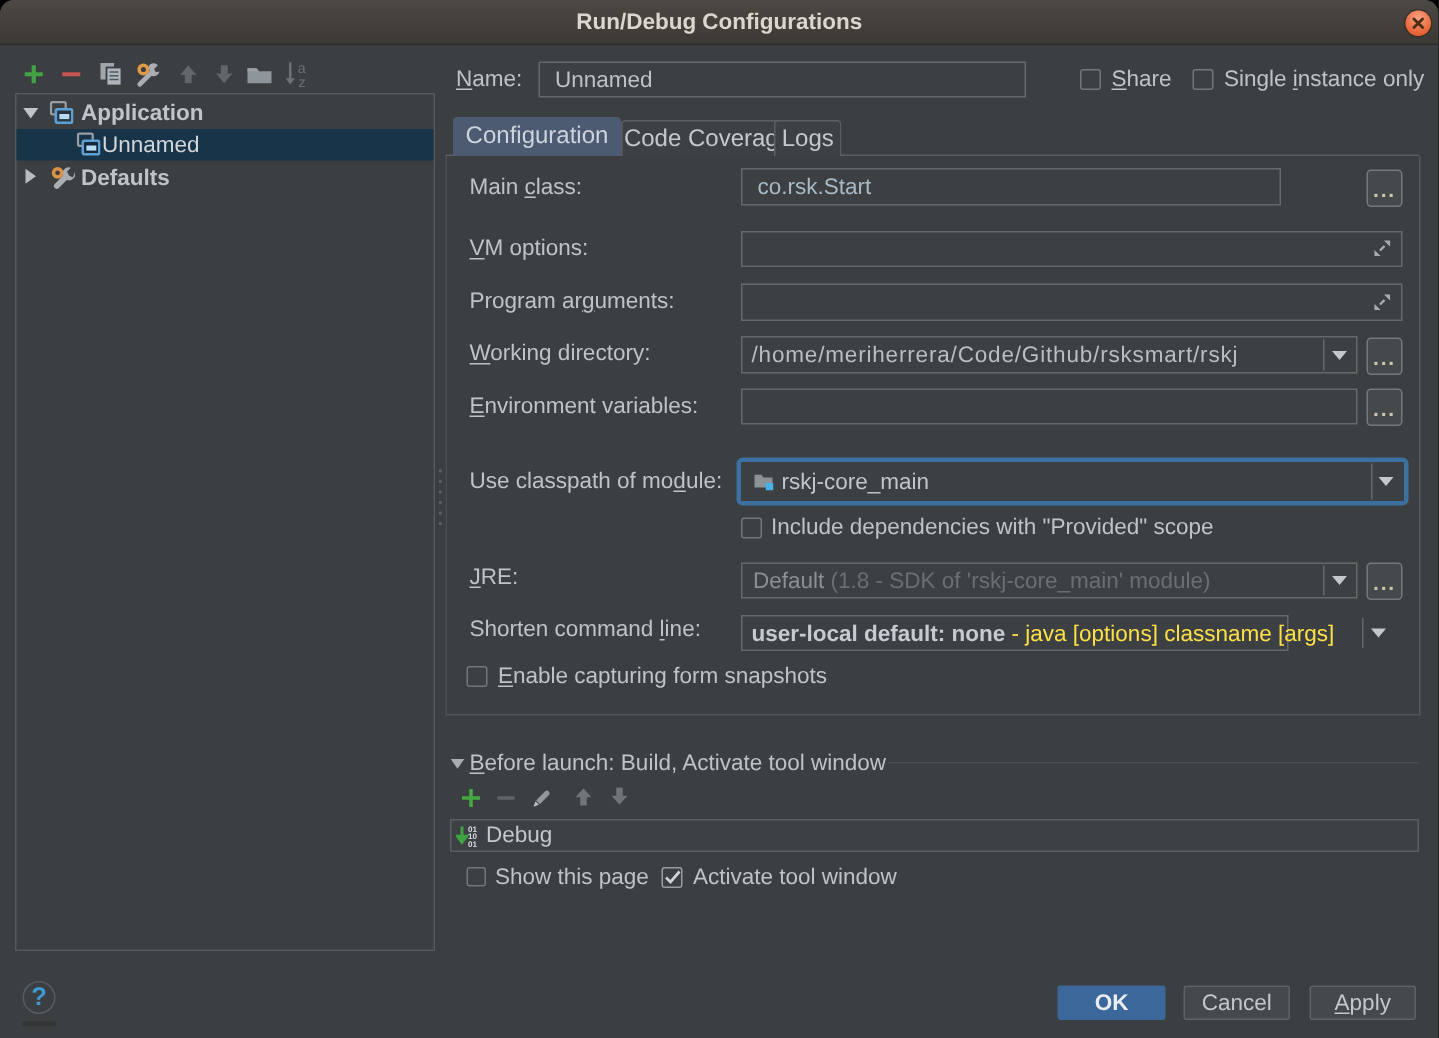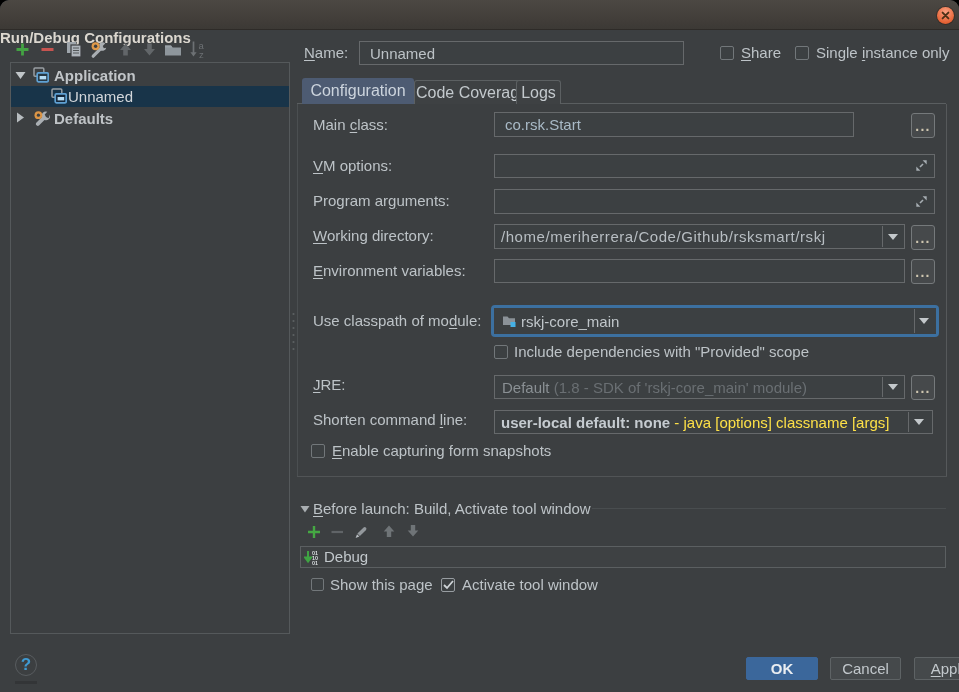--- a/index.html
+++ b/index.html
@@ -3,41 +3,41 @@
 <meta charset="utf-8">
 <style>
   * { margin:0; padding:0; box-sizing:border-box; }
   html,body { width:959px; height:692px; background:#000; overflow:hidden; }
   body { font-family:"Liberation Sans", sans-serif; font-size:15px; color:#bdc3c7; }
   .abs { position:absolute; }
   #win { position:absolute; inset:0; background:#3c3f41; border-radius:9px 9px 0 0; overflow:hidden; }
   #titlebar { position:absolute; left:0; top:0; width:959px; height:30px;
     background:linear-gradient(#4c4843,#403c38 78%,#3c3935);
     border-bottom:1px solid #2e2b28; border-radius:9px 9px 0 0; }
-  #title { position:absolute; width:100%; line-height:29px;
-    font-weight:bold; font-size:15px; color:#dbd7cf;margin-top:23px; }
+  #title { position:absolute; width:100%; text-align:center; line-height:29px;
+    font-weight:bold; font-size:15px; color:#dbd7cf; }
   #closebtn { position:absolute; right:5.5px; top:6.5px; width:17px; height:17px; border-radius:50%;
     background:radial-gradient(circle at 50% 30%, #f9a183 0%, #ef7a51 45%, #e45f31 75%, #d9542b 100%);
     box-shadow:0 0 0 1px rgba(40,20,10,.35); }
   .lbl { position:absolute; height:20px; line-height:20px; white-space:nowrap; color:#bdc3c7; }
   .field { position:absolute; border:1px solid #66696b; background:#3c4042; }
   .ftext { position:absolute; left:10px; top:0; bottom:0; display:flex; align-items:center;
     white-space:nowrap; color:#bcc2c6; }
   .dots { position:absolute; width:24px; height:25px; border:1px solid #75797b; border-radius:3px;
     background:#46494b; color:#cfc6b0; text-align:center; line-height:24px; font-weight:bold;
     letter-spacing:1.2px; font-size:14px; }
   .cb { position:absolute; width:14px; height:14px; border:1px solid #72777a; border-radius:2px;
     background:#3c4042; }
   .divl { position:absolute; width:1px; background:#66696b; }
   .arr { position:absolute; width:0; height:0; border-left:5.5px solid transparent;
     border-right:5.5px solid transparent; border-top:6px solid #c3c8cb; }
   .hline { position:absolute; height:1px; background:#56595b; }
   .vline { position:absolute; width:1px; background:#56595b; }
   .btn { position:absolute; width:72px; height:23px; border-radius:2px; background:#45494b;
-    border:1px solid #5e6365; color:#c2c8cc; text-align:center; line-height:21px; font-size:15px;margin-left:41px; }
+    border:1px solid #5e6365; color:#c2c8cc; text-align:center; line-height:21px; font-size:15px; }
   u { text-decoration:underline; text-underline-offset:2px; }
 </style>
 </head>
 <body>
 <div id="win">
   <div id="titlebar">
       <div id="title">Run/Debug Configurations</div>
     <div id="closebtn">
         <svg width="17" height="17" style="position:absolute;left:0;top:0">
       <path d="M5.6 5.6 L11.4 11.4 M11.4 5.6 L5.6 11.4" stroke="#4c3016" stroke-width="1.9" stroke-linecap="round"></path>
@@ -187,21 +187,21 @@
     <div class="ftext" style="left:7px">
         <span style="color:#8a9094">Default&nbsp;</span>
         <span style="color:#6a6f73">(1.8 - SDK of 'rskj-core_main' module)</span>
       </div>
     <div class="divl" style="left:387px;top:1px;bottom:1px"></div>
     </div>
   <div class="arr" style="left:888px;top:384px"></div>
   <div class="dots" style="left:911px;top:375px">...</div>
 
   <div class="lbl" style="left:313px;top:410px">Shorten command <u>l</u>ine:</div>
-  <div class="field" style="left:494px;top:410px;width:439px;height:24px">
+  <div class="field" style="left:494px;top:410px;width:365px;height:24px">
     <div class="ftext" style="left:6px">
         <span style="font-weight:bold;color:#c5cbd0">user-local default: none</span>
         <span style="color:#fde047">&nbsp;- java [options] classname [args]</span>
       </div>
     <div class="divl" style="left:413px;top:1px;bottom:1px"></div>
     </div>
   <div class="arr" style="left:914px;top:419px"></div>
 
   <div class="cb" style="left:311px;top:444px"></div>
   <div class="lbl" style="left:332px;top:441px"><u>E</u>nable capturing form snapshots</div>

